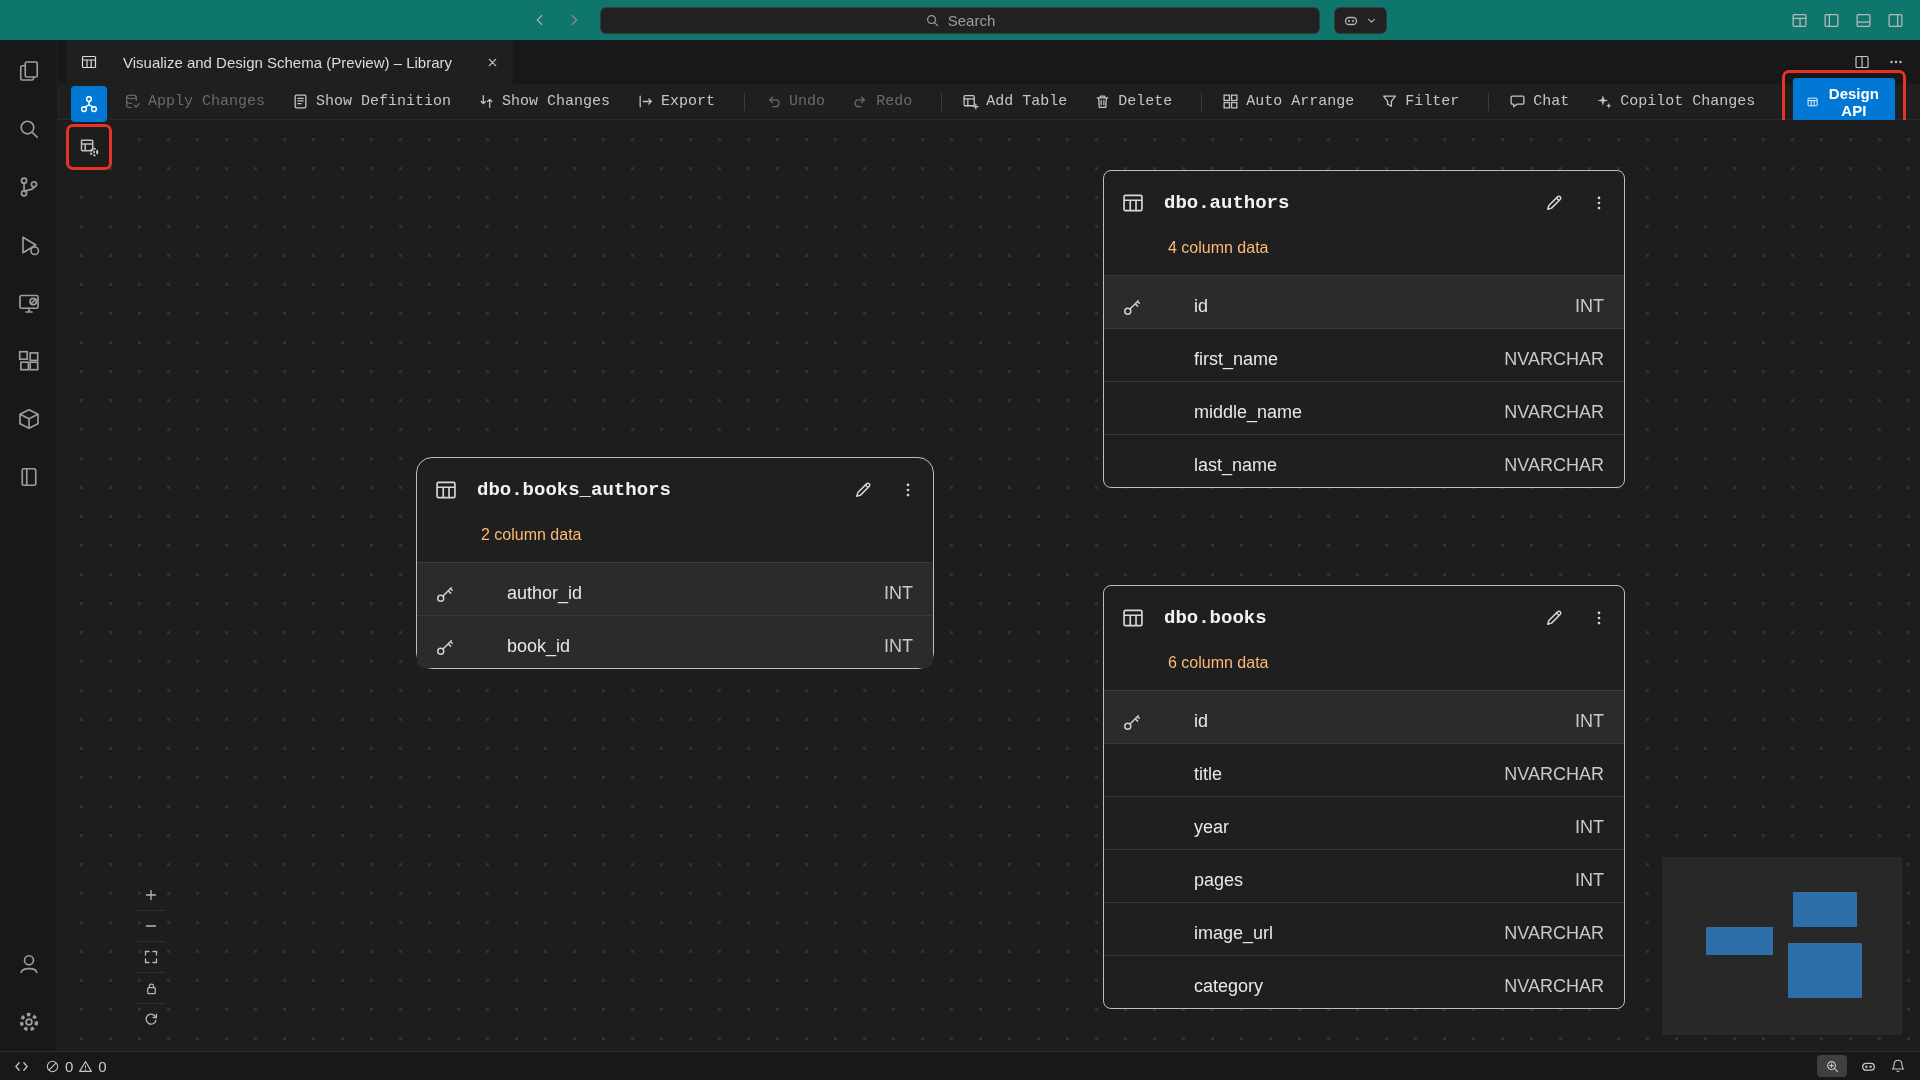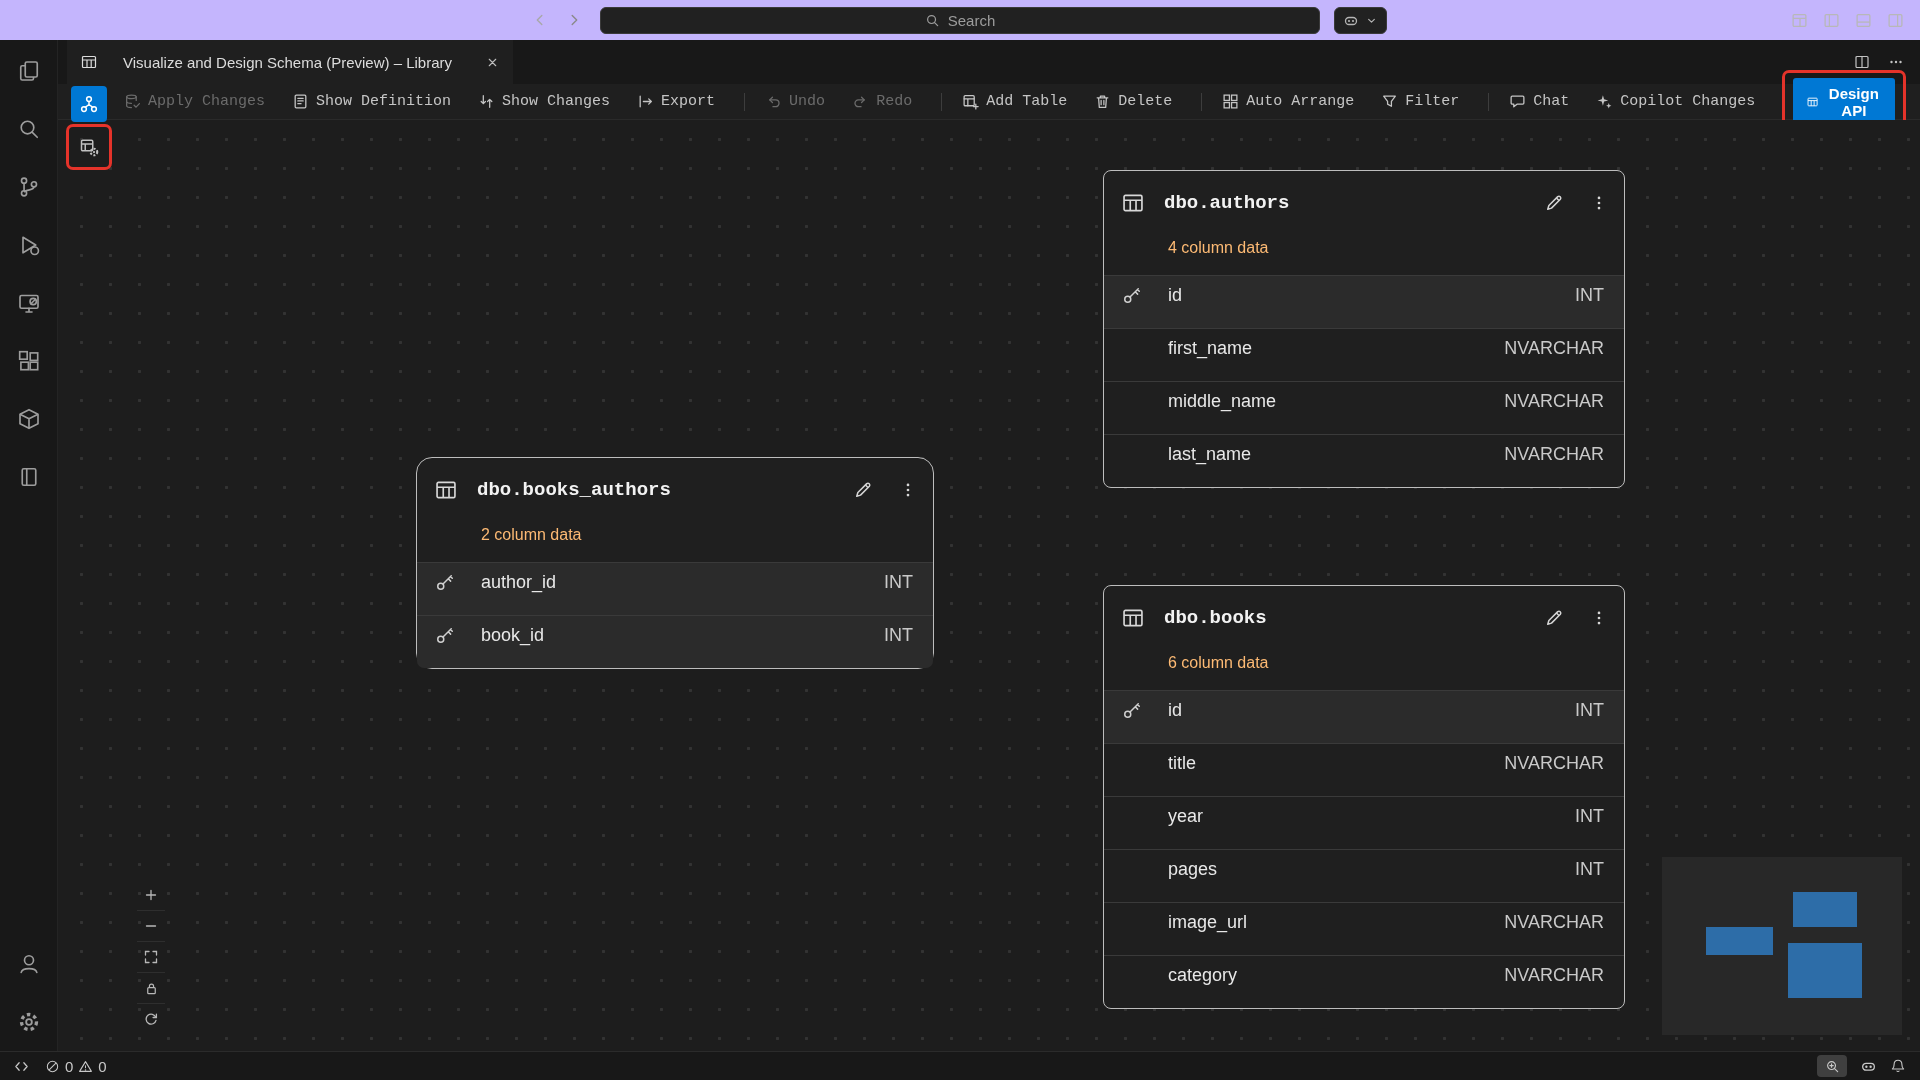--- a/index.html
+++ b/index.html
@@ -12,21 +12,21 @@
     --row-line:#3a3a3a;
     --keyrow:#2b2b2b;
   }
   *{box-sizing:border-box; margin:0; padding:0;}
   html,body{width:1920px; height:1080px; overflow:hidden;}
   body{position:relative; background:#181818; font-family:"Liberation Sans",sans-serif; color:var(--fg); font-size:15px;}
   button{font-family:inherit; background:none; border:none; color:inherit; font-size:inherit; cursor:pointer;}
   svg{display:block;}
 
   
-  .titlebar{position:absolute; left:0; top:0; right:0; height:40px; background:#c4b5fd;}
+  .titlebar{position:absolute; left:0; top:0; right:0; height:40px; background:#0f766e;}
   .nav-arrows{position:absolute; left:532px; top:0; height:40px; display:flex; align-items:center; gap:18px; color:#a8a8a8;}
   .searchbox{position:absolute; left:calc(50% - 360px); top:7px; width:720px; height:27px; background:#212121; border:1px solid #3a3a3a; border-radius:6px; display:flex; align-items:center; justify-content:center; gap:8px; color:#9c9c9c;}
   .copilot-menu{position:absolute; left:calc(50% + 374px); top:7px; height:27px; padding:0 8px; background:#212121; border:1px solid #3a3a3a; border-radius:6px; display:flex; align-items:center; gap:6px; color:#b5b5b5;}
   .title-right{position:absolute; right:16px; top:0; height:40px; display:flex; align-items:center; gap:15px; color:#b8b8b8;}
 
   
   .activitybar{position:absolute; left:0; top:40px; bottom:29px; width:58px; background:#181818; border-right:1px solid #242424; padding-top:2px;}
   .ab-item{height:58px; display:flex; align-items:center; justify-content:center; color:#9d9d9d; width:100%;}
   .ab-bottom{position:absolute; bottom:0; left:0; right:0;}
 
@@ -57,21 +57,21 @@
     background-image:radial-gradient(circle,#333333 1.4px,transparent 1.5px); background-size:29px 29px; background-position:9px 5px; overflow:hidden;}
   .connectors{position:absolute; inset:0; pointer-events:none;}
 
   
   .entity-card{position:absolute; background:var(--card-bg); border:1px solid var(--card-border); border-radius:8px;}
   .entity-header{display:flex; align-items:center; height:64px; padding:0 16px 0 18px;}
   .entity-header .t-icon{color:#d8d8d8;}
   .entity-title{margin-left:20px; font-size:19px; font-weight:bold; color:#f2f2f2;font-family:Liberation Mono, monospace;}
   .header-actions{margin-left:auto; display:flex; align-items:center; gap:26px; color:#d6d6d6;}
   .entity-subtitle{padding:4px 18px 18px 64px; font-size:16px; color:#fdba74;}
-  .entity-row{display:flex; align-items:flex-start; height:53px; padding:9px 20px 0 18px; border-top:1px solid var(--row-line); font-size:18px;}
+  .entity-row{display:flex; align-items:center; height:53px; padding:9px 20px 0 18px; border-top:1px solid var(--row-line); font-size:18px;gap:26px;}
   .entity-row.key-row{background:var(--keyrow);}
   .entity-rows .entity-row:last-child{border-radius:0 0 7px 7px;}
   .key-slot{width:46px; color:#d0d0d0; display:flex; align-items:center;}
   .col-name{color:#e8e8e8;}
   .col-type{margin-left:auto; color:#c9c9c9;}
 
   
   .zoom-stack{position:absolute; left:79px; top:759px; width:28px; display:flex; flex-direction:column;}
   .zoom-stack button{height:31px; display:flex; align-items:center; justify-content:center; color:#b8b8b8;}
   .zoom-stack button + button{border-top:1px solid #2e2e2e;}

